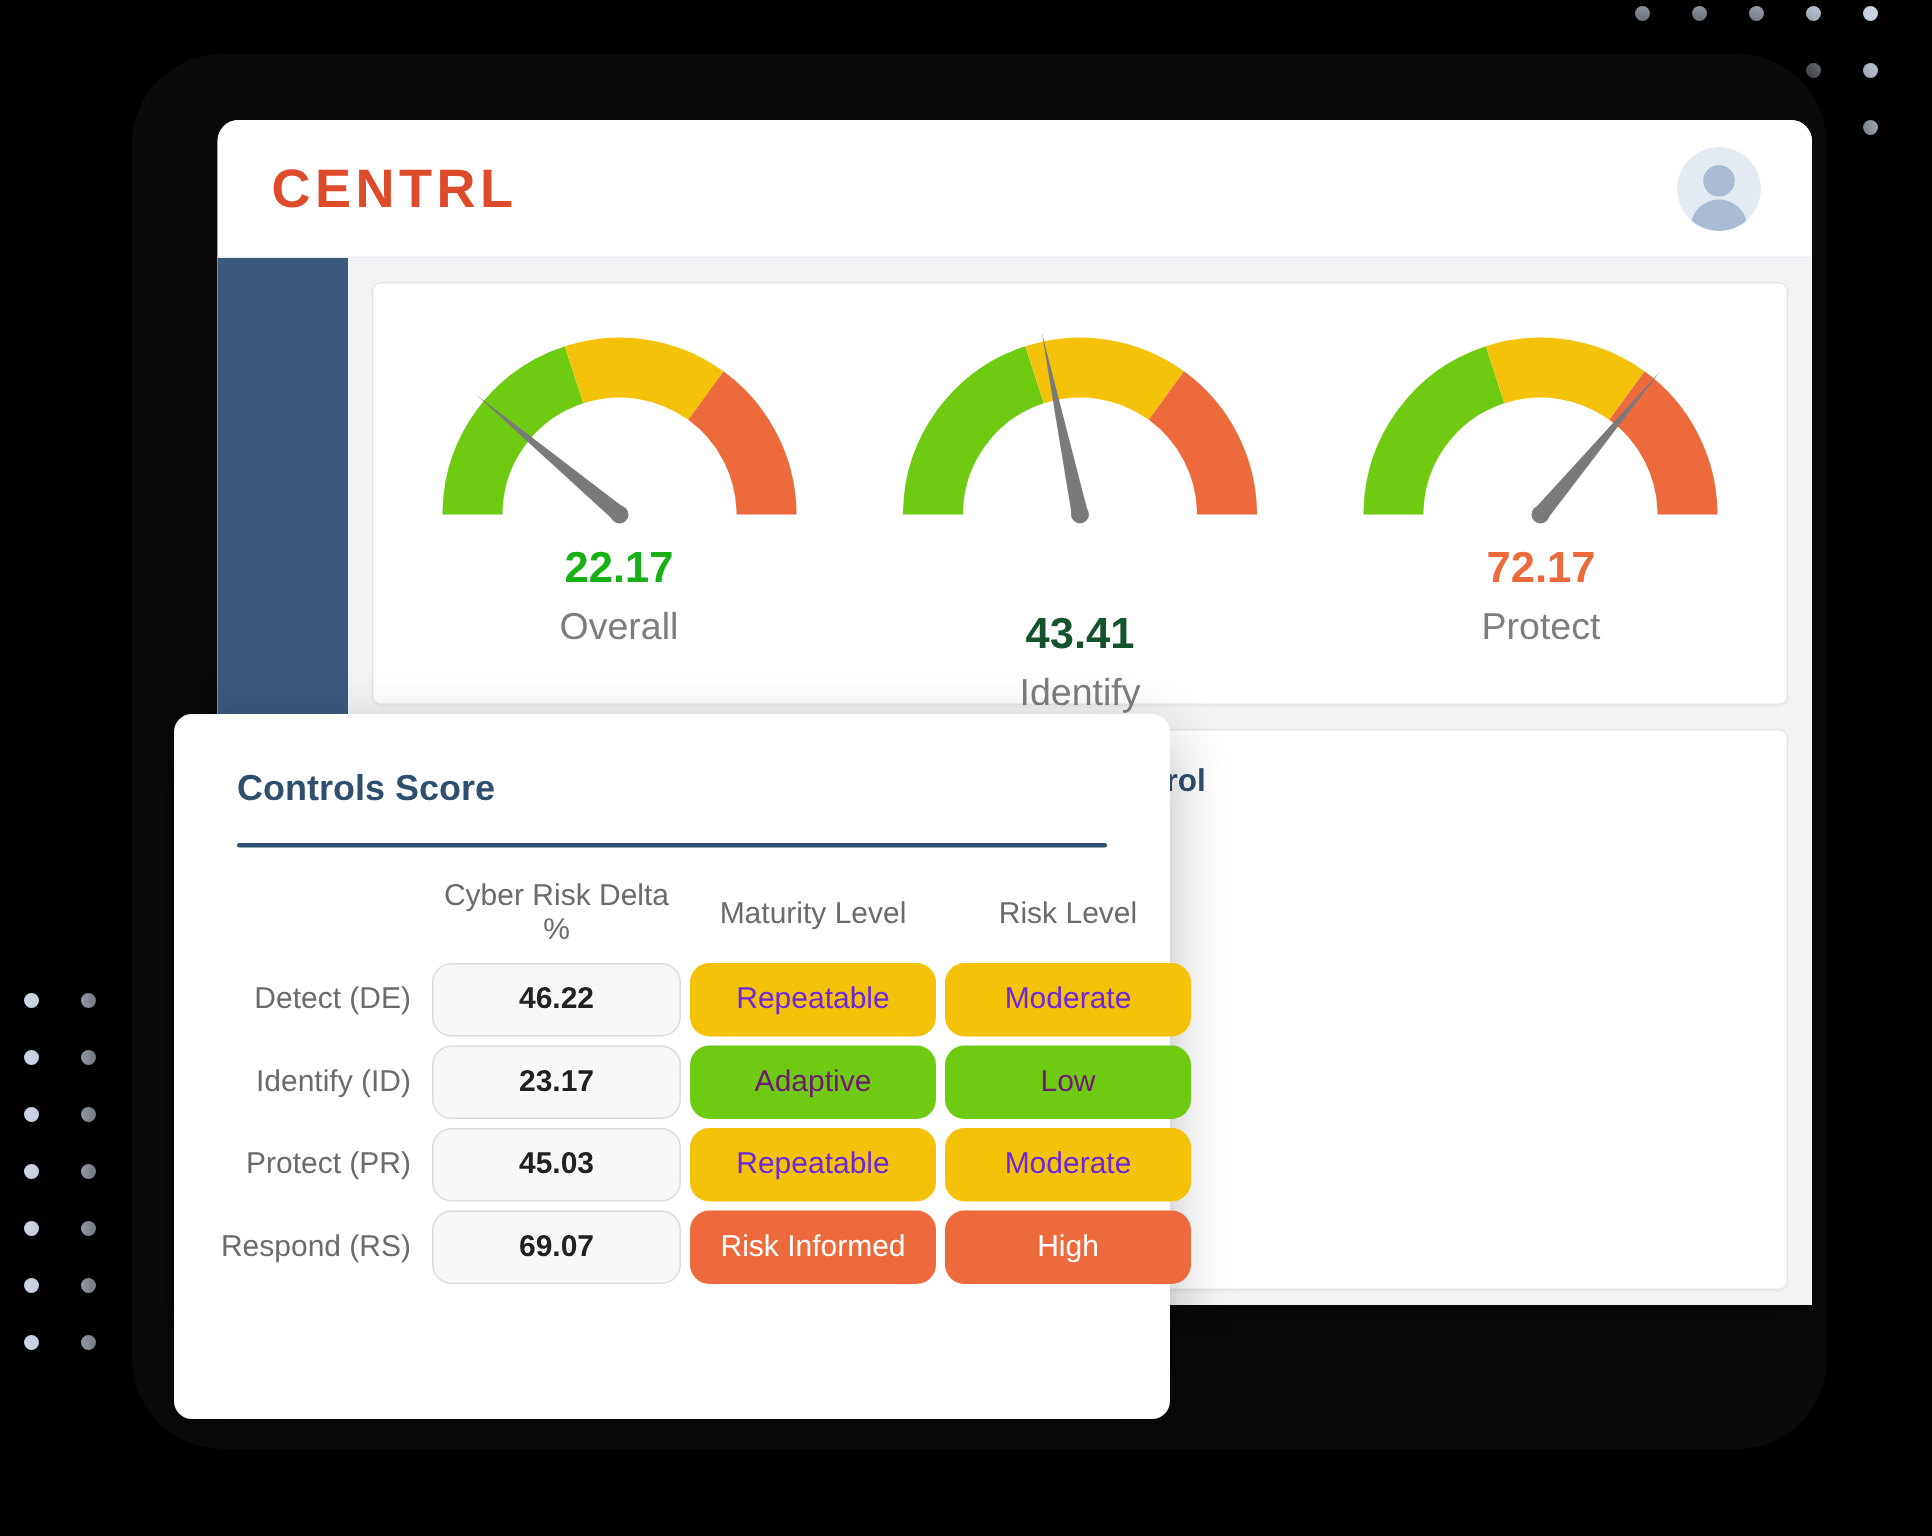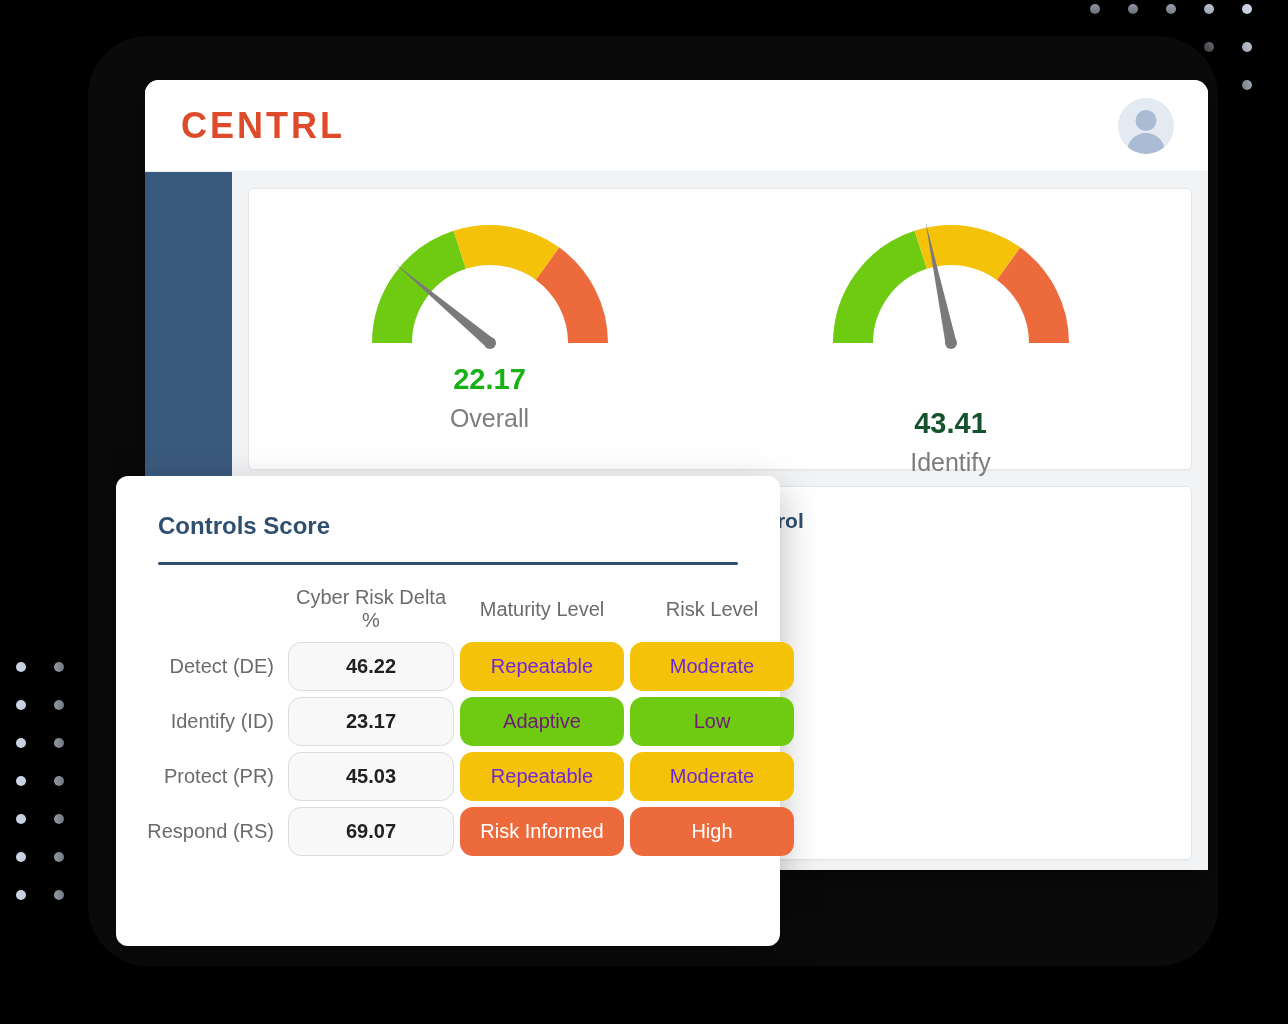--- a/index.html
+++ b/index.html
@@ -275,20 +275,31 @@
           <div class="gauge">
             <svg width="290" height="160" viewBox="0 0 290 160">
               <path d="M 47 140 A 98 98 0 0 1 114.71633455125516 46.79646140307494" stroke="#6ecb12" stroke-width="40" fill="none"></path>
               <path d="M 114.71633455125516 46.79646140307494 A 98 98 0 0 1 202.60295472466237 60.716334551255144" stroke="#f5c20a" stroke-width="40" fill="none"></path>
               <path d="M 202.60295472466237 60.716334551255144 A 98 98 0 0 1 243 140" stroke="#ec6a3c" stroke-width="40" fill="none"></path>
               <path d="M 139.61744958676377 141.13055342596917 L 119.51115912360444 18.647954319765233 L 150.38255041323623 138.86944657403083 Z" fill="#7a7a7a"></path>
               <circle cx="145" cy="140" r="6" fill="#7a7a7a"></circle>
             </svg>
             <div class="gauge-value" style="color: #14532d; margin-top: 46px;">43.41</div>
             <div class="gauge-label">Identify</div>
+          </div>
+          <div class="gauge">
+            <svg width="290" height="160" viewBox="0 0 290 160">
+              <path d="M 47 140 A 98 98 0 0 1 114.71633455125516 46.79646140307494" stroke="#6ecb12" stroke-width="40" fill="none"></path>
+              <path d="M 114.71633455125516 46.79646140307494 A 98 98 0 0 1 202.60295472466237 60.716334551255144" stroke="#f5c20a" stroke-width="40" fill="none"></path>
+              <path d="M 202.60295472466237 60.716334551255144 A 98 98 0 0 1 243 140" stroke="#ec6a3c" stroke-width="40" fill="none"></path>
+              <path d="M 140.78096113661655 136.47158519030714 L 224.54971570943934 44.87985108008198 L 149.21903886338345 143.52841480969286 Z" fill="#7a7a7a"></path>
+              <circle cx="145" cy="140" r="6" fill="#7a7a7a"></circle>
+            </svg>
+            <div class="gauge-value" style="color: rgb(236, 106, 60);">72.17</div>
+            <div class="gauge-label">Protect</div>
           </div>
         </div>
 
       <div class="panel" id="charts-panel">
         <div id="radar-title">Control Maturity vs. Target Maturity-Control</div>
         <div id="radar-wrap"><svg width="290" height="290" viewBox="0 0 290 290">
               <circle cx="145" cy="145" r="22.666666666666668" fill="none" stroke="#d8d8d8" stroke-width="2"></circle>
               <circle cx="145" cy="145" r="45.333333333333336" fill="none" stroke="#d8d8d8" stroke-width="2"></circle>
               <circle cx="145" cy="145" r="68" fill="none" stroke="#d8d8d8" stroke-width="2"></circle>
               <circle cx="145" cy="145" r="90.66666666666667" fill="none" stroke="#d8d8d8" stroke-width="2"></circle>

